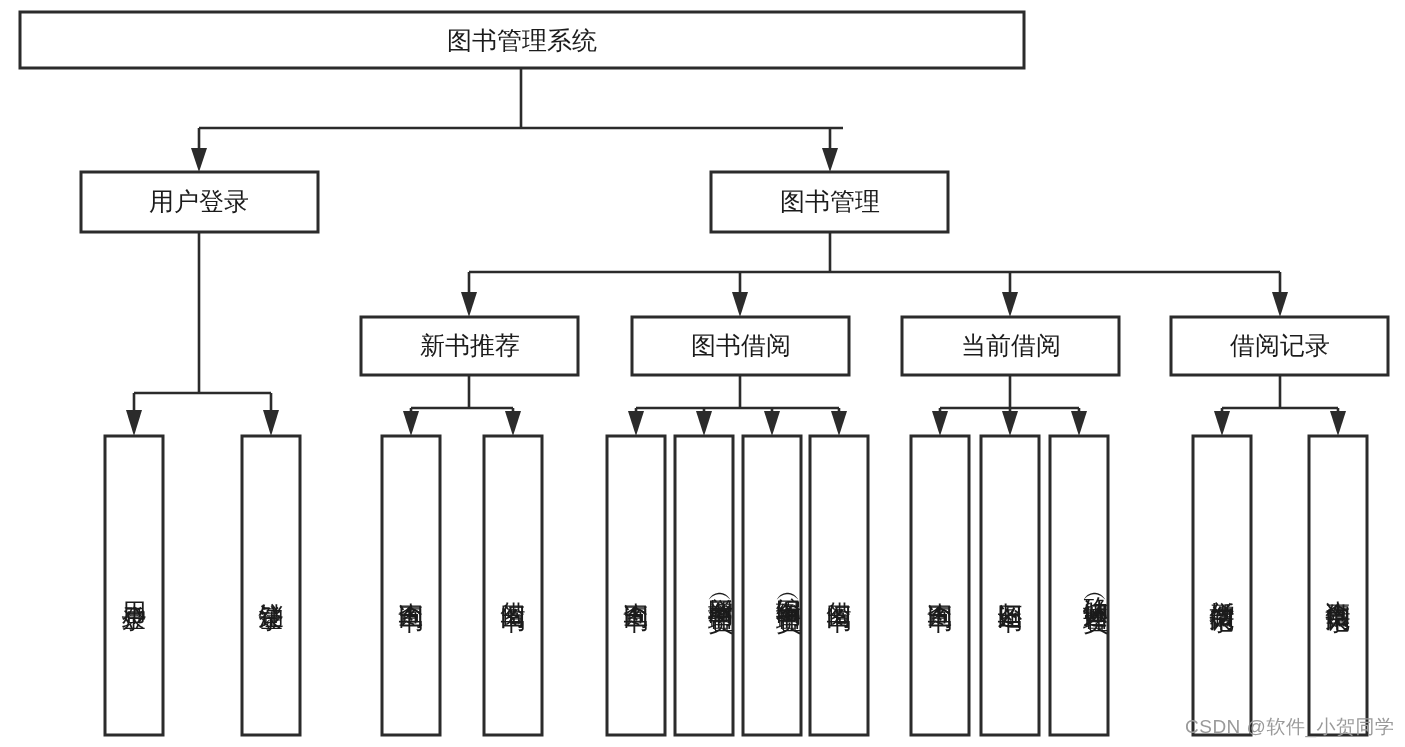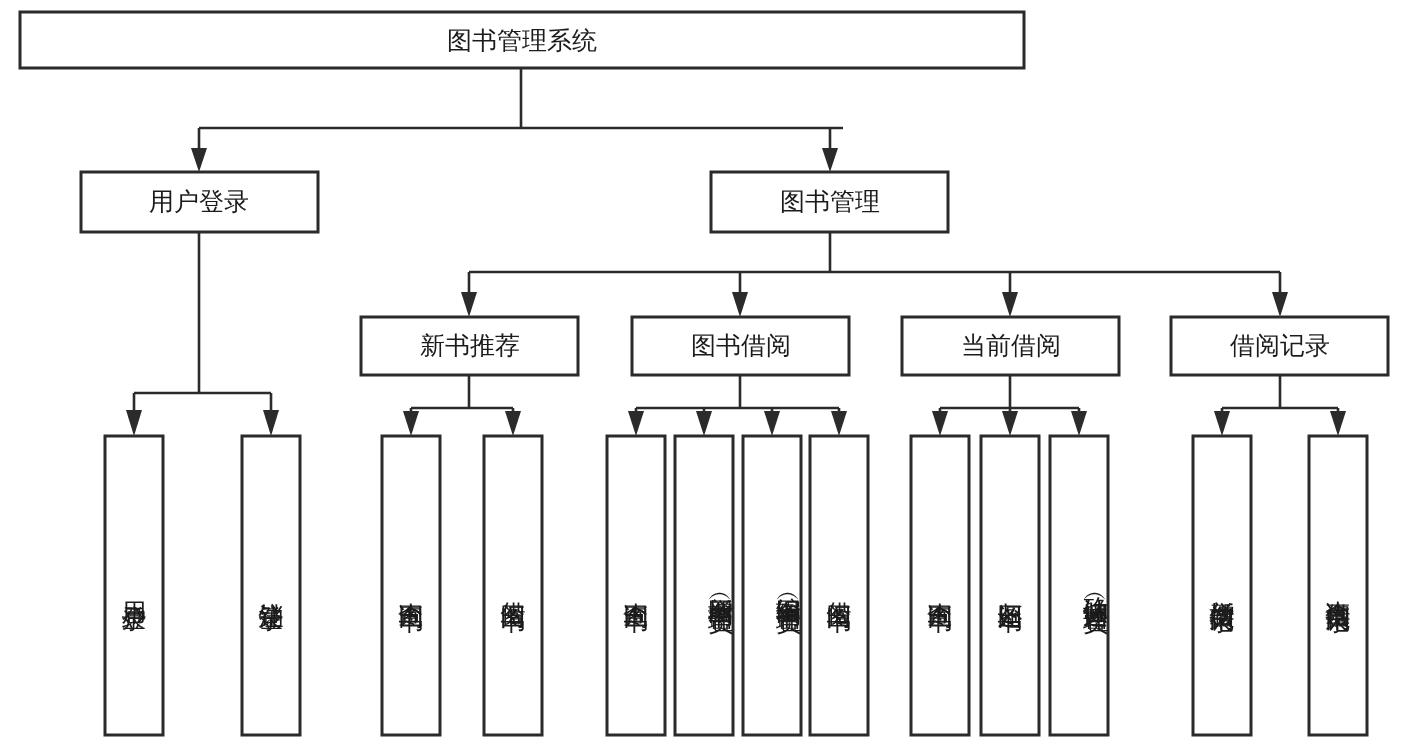--- a/index.html
+++ b/index.html
@@ -207,13 +207,14 @@
   <div class="leaf-label" style="left:743px; top:436px; width:58px; height:299px; align-items:flex-start;">编辑图书（管理员）</div>
   <div class="leaf-label" style="left:810px; top:436px; width:58px; height:299px;">借阅图书</div>
 
   <div class="leaf-label" style="left:911px; top:436px; width:58px; height:299px;">查询图书</div>
   <div class="leaf-label" style="left:981px; top:436px; width:58px; height:299px;">归还图书</div>
   <div class="leaf-label" style="left:1050px; top:436px; width:58px; height:299px; align-items:flex-start;">确认归还（管理员）</div>
 
   <div class="leaf-label" style="left:1193px; top:436px; width:58px; height:299px;">新增借阅记录</div>
   <div class="leaf-label" style="left:1309px; top:436px; width:58px; height:299px;">查询借阅记录</div>
 
+  <div class="watermark">CSDN @软件_小贺同学</div>
 </div>
 
 </body></html>

